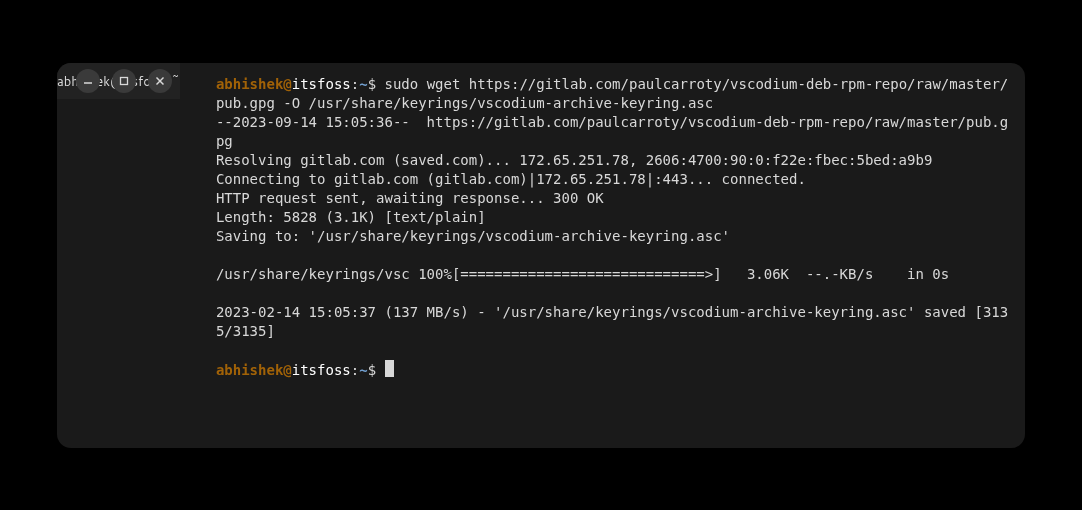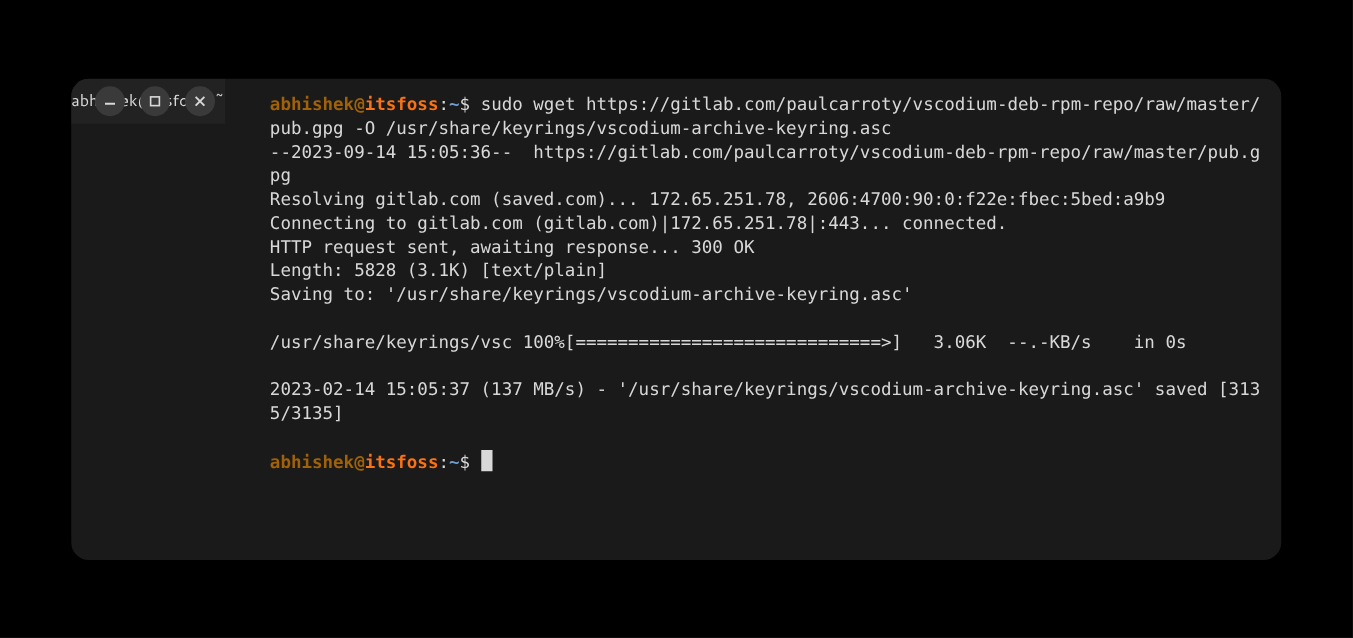--- a/index.html
+++ b/index.html
@@ -76,21 +76,21 @@
       flex: 1;
       padding: 12px 16px;
       font-size: 14px;
       line-height: 19px;
       color: #d8d8d8;
       white-space: pre-wrap;
       word-break: break-all;
       overflow: hidden;
     }
     .prompt-user { color: #a16207; font-weight: bold; }
-    .prompt-host { color: #f97316; font-weight: bold; margin-top: 26px; }
+    .prompt-host { color: #ffffff; font-weight: normal; margin-top: 26px; }
     .prompt-colon { color: #d8d8d8; }
     .prompt-path { color: #729fcf; font-weight: bold; }
     .prompt-dollar { color: #d8d8d8; }
     .cursor {
       display: inline-block;
       width: 9px;
       height: 17px;
       background: #d8d8d8;
       vertical-align: text-bottom;
       margin-bottom: 1px;

